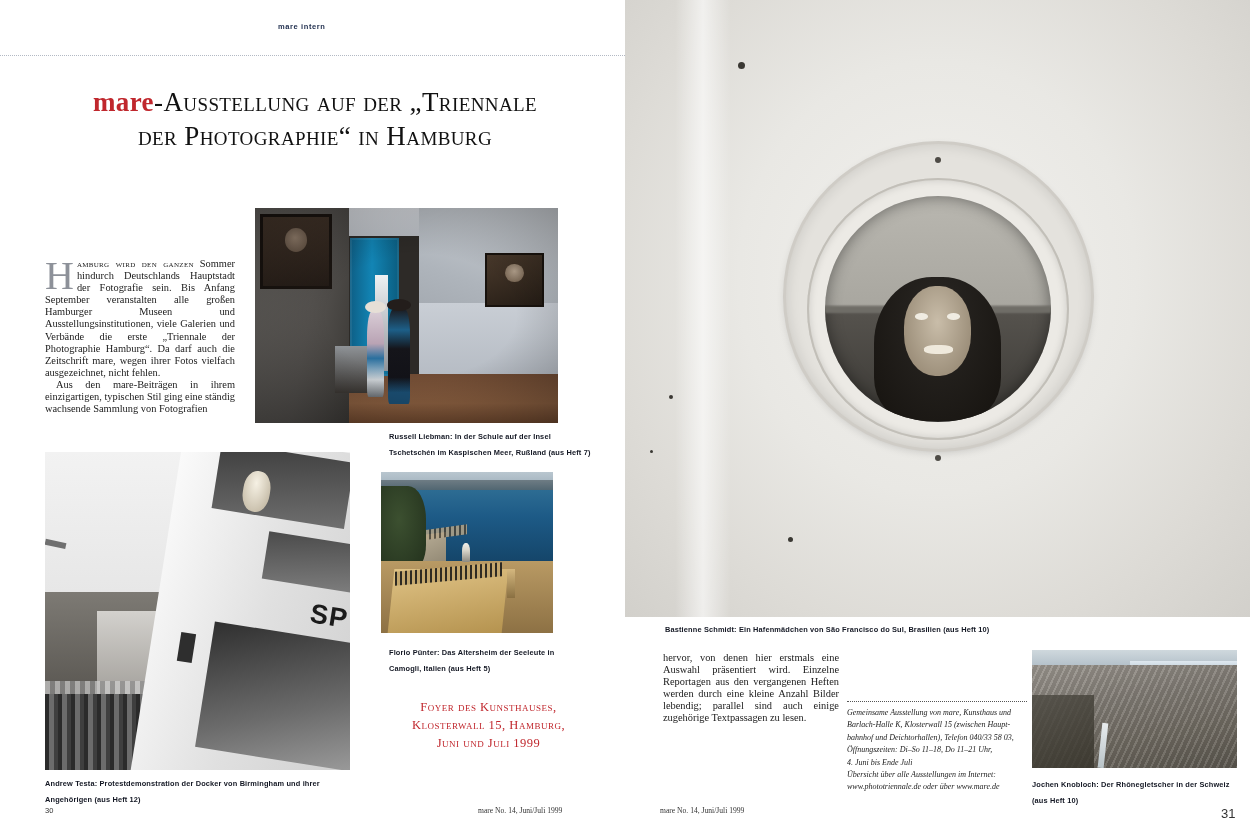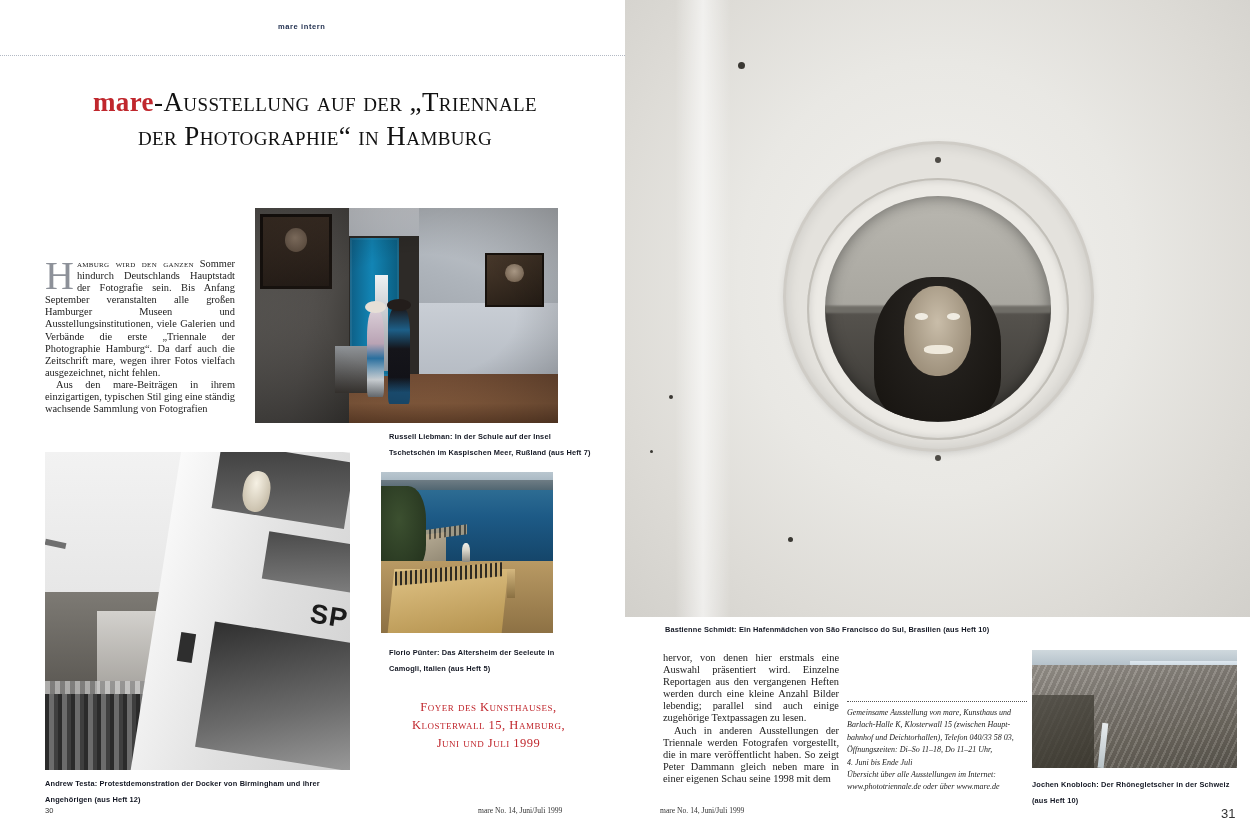--- a/index.html
+++ b/index.html
@@ -377,21 +377,20 @@
         </div>
         <div class="port-bolt-t"></div>
         <div class="port-bolt-b"></div>
       </div>
     </div>
 
     <div class="cap-porthole caption">Bastienne Schmidt: Ein Hafenmädchen von São Francisco do Sul, Brasilien (aus Heft 10)</div>
 
     <div class="col-r1">
       <p>hervor, von denen hier erstmals eine Auswahl präsentiert wird. Einzelne Reportagen aus den vergangenen Heften werden durch eine kleine Anzahl Bilder lebendig; parallel sind auch einige zugehörige Textpassagen zu lesen.</p>
-      <p class="indent">Auch in anderen Ausstellungen der Triennale werden Fotografen vorgestellt, die in mare veröffentlicht haben. So zeigt Peter Dammann gleich neben mare in einer eigenen Schau seine 1998 mit dem</p>
     </div>
 
     <div class="rule-dotted-info"></div>
 
     <div class="info-italic">
       <p>Gemeinsame Ausstellung von mare, Kunsthaus und</p>
       <p>Barlach-Halle K, Klosterwall 15 (zwischen Haupt-</p>
       <p>bahnhof und Deichtorhallen), Telefon 040/33 58 03,</p>
       <p>Öffnungszeiten: Di–So 11–18, Do 11–21 Uhr,</p>
       <p>4. Juni bis Ende Juli</p>

